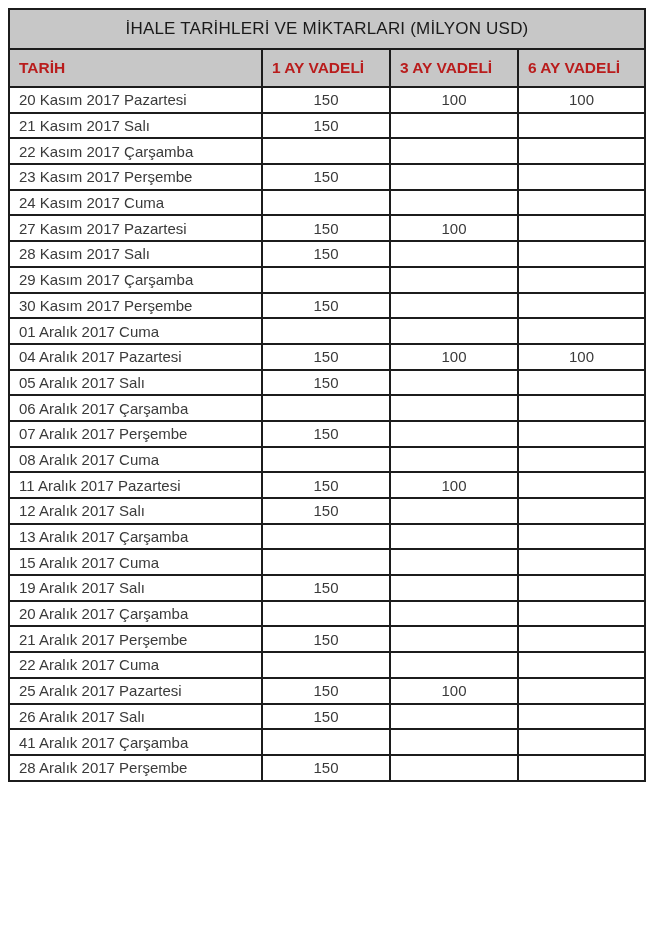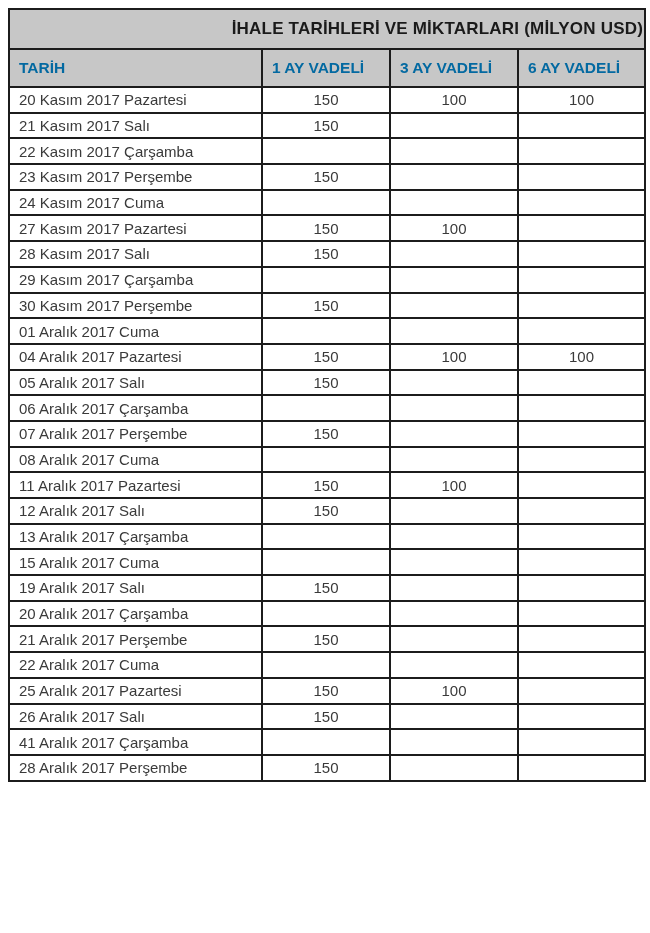--- a/index.html
+++ b/index.html
@@ -30,31 +30,31 @@
   table.auction td {
     border: 2px solid #1c1c1c;
     box-sizing: border-box;
     overflow: hidden;
     white-space: nowrap;
   }
   th.title-cell {
     height: 40px;
     background: #c7c7c7;
     color: #1a1a1a;
-    font-weight: bold;
+    font-weight: normal;
     font-size: 17px;
     letter-spacing: 0.2px;
-    text-align: right;
+    text-align: center;
     vertical-align: middle;
     margin-top: 32px;
   }
   tr.col-header th {
     height: 38px;
     background: #c7c7c7;
-    color: #0369a1;
+    color: #b91c1c;
     font-weight: bold;
     font-size: 15.5px;
     text-align: left;
     vertical-align: middle;
     padding: 0 0 0 9px;
   }
   tbody td {
     height: 25.7px;
     background: #ffffff;
     color: #3a3a3a;

